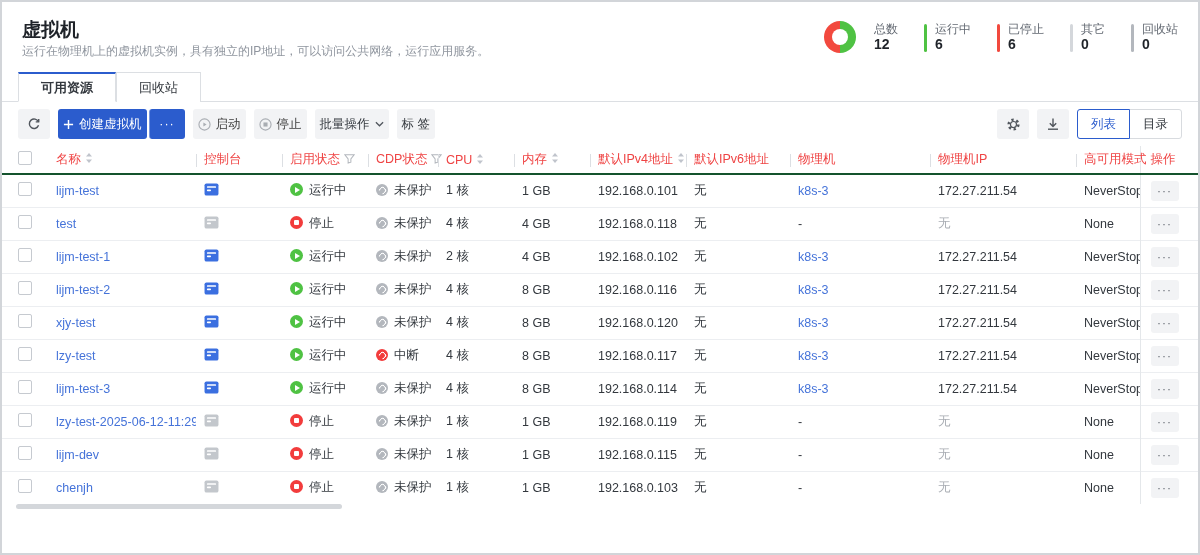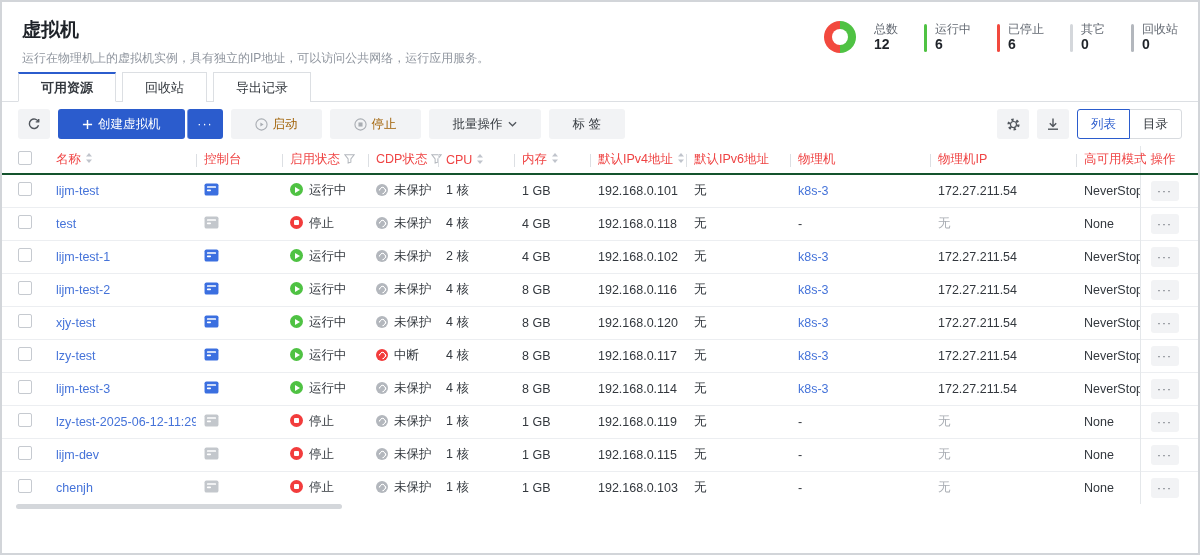--- a/index.html
+++ b/index.html
@@ -5,42 +5,42 @@
   * { margin:0; padding:0; box-sizing:border-box; }
   html,body { background:#e8eaed; }
   body { font-family:"Liberation Sans","DejaVu Sans",sans-serif; color:#1f2329; }
   .window {
     width:1200px; height:555px; background:#fff; position:relative;
     border:2px solid #d2d5d9; overflow:hidden;
   }
   
   .page-header { height:66px; display:flex; justify-content:space-between; align-items:flex-start; padding:15px 20px 0 20px; }
   .page-title { font-size:19px; font-weight:bold; color:#1f2329; }
-  .page-subtitle { font-size:12px; color:#8f959e; margin-top:7px; }
+  .page-subtitle { font-size:12px; color:#8f959e; }
   .stats { display:flex; align-items:flex-end; gap:8px; padding-top:4px; }
   .donut { width:32px; height:32px; border-radius:50%; position:relative;
     background:conic-gradient(#4fc243 0 50%, #f2493e 50% 100%); margin-right:10px; }
   .donut::after { content:""; position:absolute; inset:8px; background:#fff; border-radius:50%; }
   .stat-group { display:flex; align-items:center; margin-right:18px; }
   .stat-bar { width:3px; height:28px; border-radius:2px; margin-right:8px; }
   .stat-texts .stat-label { font-size:12px; color:#646a73; line-height:14px; }
   .stat-texts .stat-value { font-size:14px; font-weight:bold; color:#1f2329; line-height:17px; }
   
   .tabs { height:34px; border-bottom:1px solid #dcdfe3; padding-left:16px; display:flex; align-items:flex-end; }
   .tab { height:30px; padding:0 22px; display:flex; align-items:center; font-size:13px; color:#33383e;
-    background:#fff; border:1px solid #dcdfe3; border-bottom:none; margin-right:6px; cursor:pointer; position:relative; top:1px; }
+    background:#fff; border:1px solid #dcdfe3; border-bottom:none; cursor:pointer; position:relative; top:1px; }
   .tab.active { border-top:2px solid #2b5ccd; font-weight:bold; background:#fff; z-index:2;
     border-bottom:1px solid #fff; }
   
   .toolbar { height:44px; display:flex; align-items:center; padding:0 16px; gap:8px; }
   .btn { height:30px; border:none; border-radius:3px; font-size:12.5px; display:inline-flex; align-items:center;
-    justify-content:center; gap:5px; cursor:pointer; font-family:inherit; background:#f2f3f5; color:#33383e; padding:0 24px; }
+    justify-content:center; gap:5px; cursor:pointer; font-family:inherit; background:#f2f3f5; color:#33383e; padding:0 5px; }
   .btn.icon-only { width:32px; padding:0; }
   .btn.primary { background:#2b5ccd; color:#fff; }
-  .btn.disabled { color:#a16207; cursor:default; }
+  .btn.disabled { color:#404040; cursor:default; }
   .btn.disabled svg { stroke:#a9adb3; }
   .btn-split-more { width:36px; padding:0; background:#2b5ccd; color:#fff; margin-left:-6px; border-left:1px solid rgba(255,255,255,.35); border-radius:3px; letter-spacing:1px; }
   .search-box { height:30px; width:232px; border:1px solid #d8dbdf; border-radius:3px; display:flex; align-items:center;
     padding:0 8px; gap:6px; background:#fff; }
   .search-box input { border:none; outline:none; flex:1; font-size:12.5px; font-family:inherit; color:#33383e; min-width:0; }
   .search-box input::placeholder { color:#a9adb3; }
   .right-tools { margin-left:auto; display:flex; align-items:center; gap:8px; }
   .seg { display:flex;align-items:center; }
   .seg-btn { height:30px; padding:0 13px; font-size:12.5px; display:flex; align-items:center; background:#fff;
     border:1px solid #d8dbdf; cursor:pointer; color:#33383e; }
@@ -140,21 +140,20 @@
           <div class="stat-label">回收站</div>
           <div class="stat-value">0</div>
         </div>
       </div>
     </div>
   </div>
 
   <div class="tabs">
     <div class="tab active">可用资源</div>
     <div class="tab">回收站</div>
-    <div class="tab">导出记录</div>
   </div>
 
   <div class="toolbar">
     <button class="btn icon-only">
       <svg class="ic" width="14" height="14" viewBox="0 0 16 16" fill="none" stroke="#51565d" stroke-width="1.6">
         <path d="M13.2 9.5A5.4 5.4 0 1 1 13 5.4"></path>
           <path d="M13.4 2.2v3.4h-3.4" stroke-linejoin="round"></path>
       </svg>
     </button>
     <button class="btn primary">

